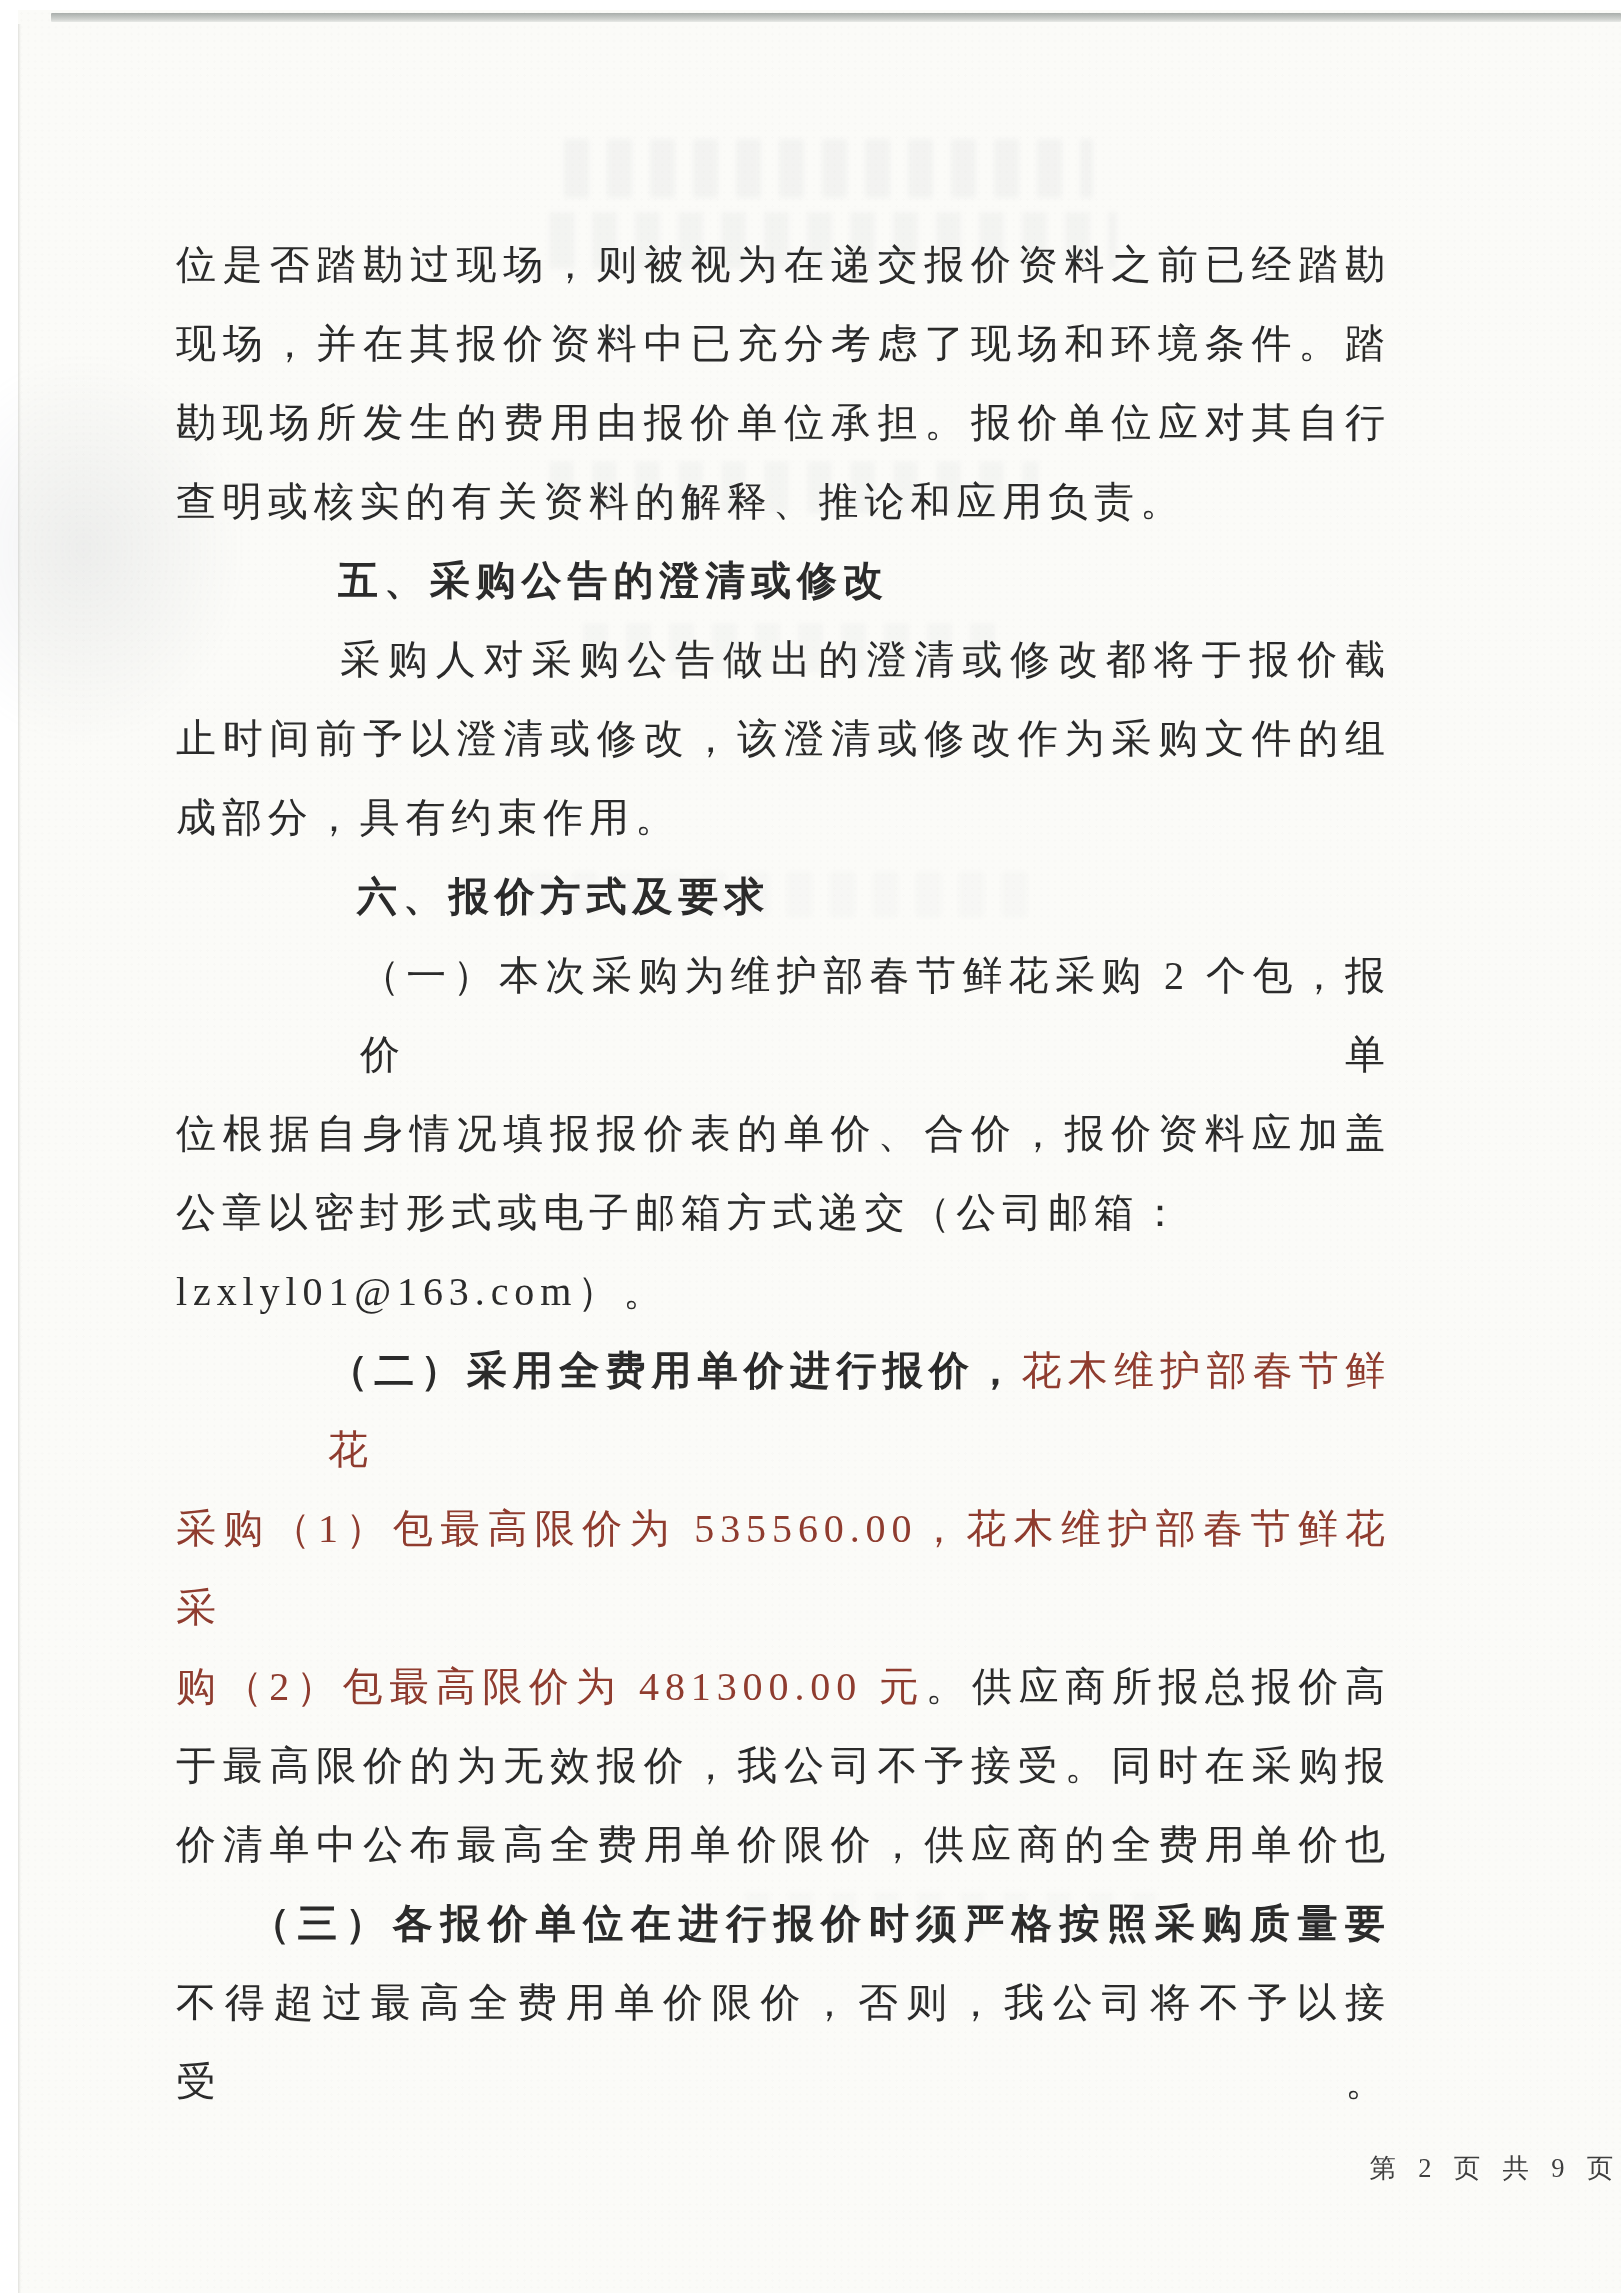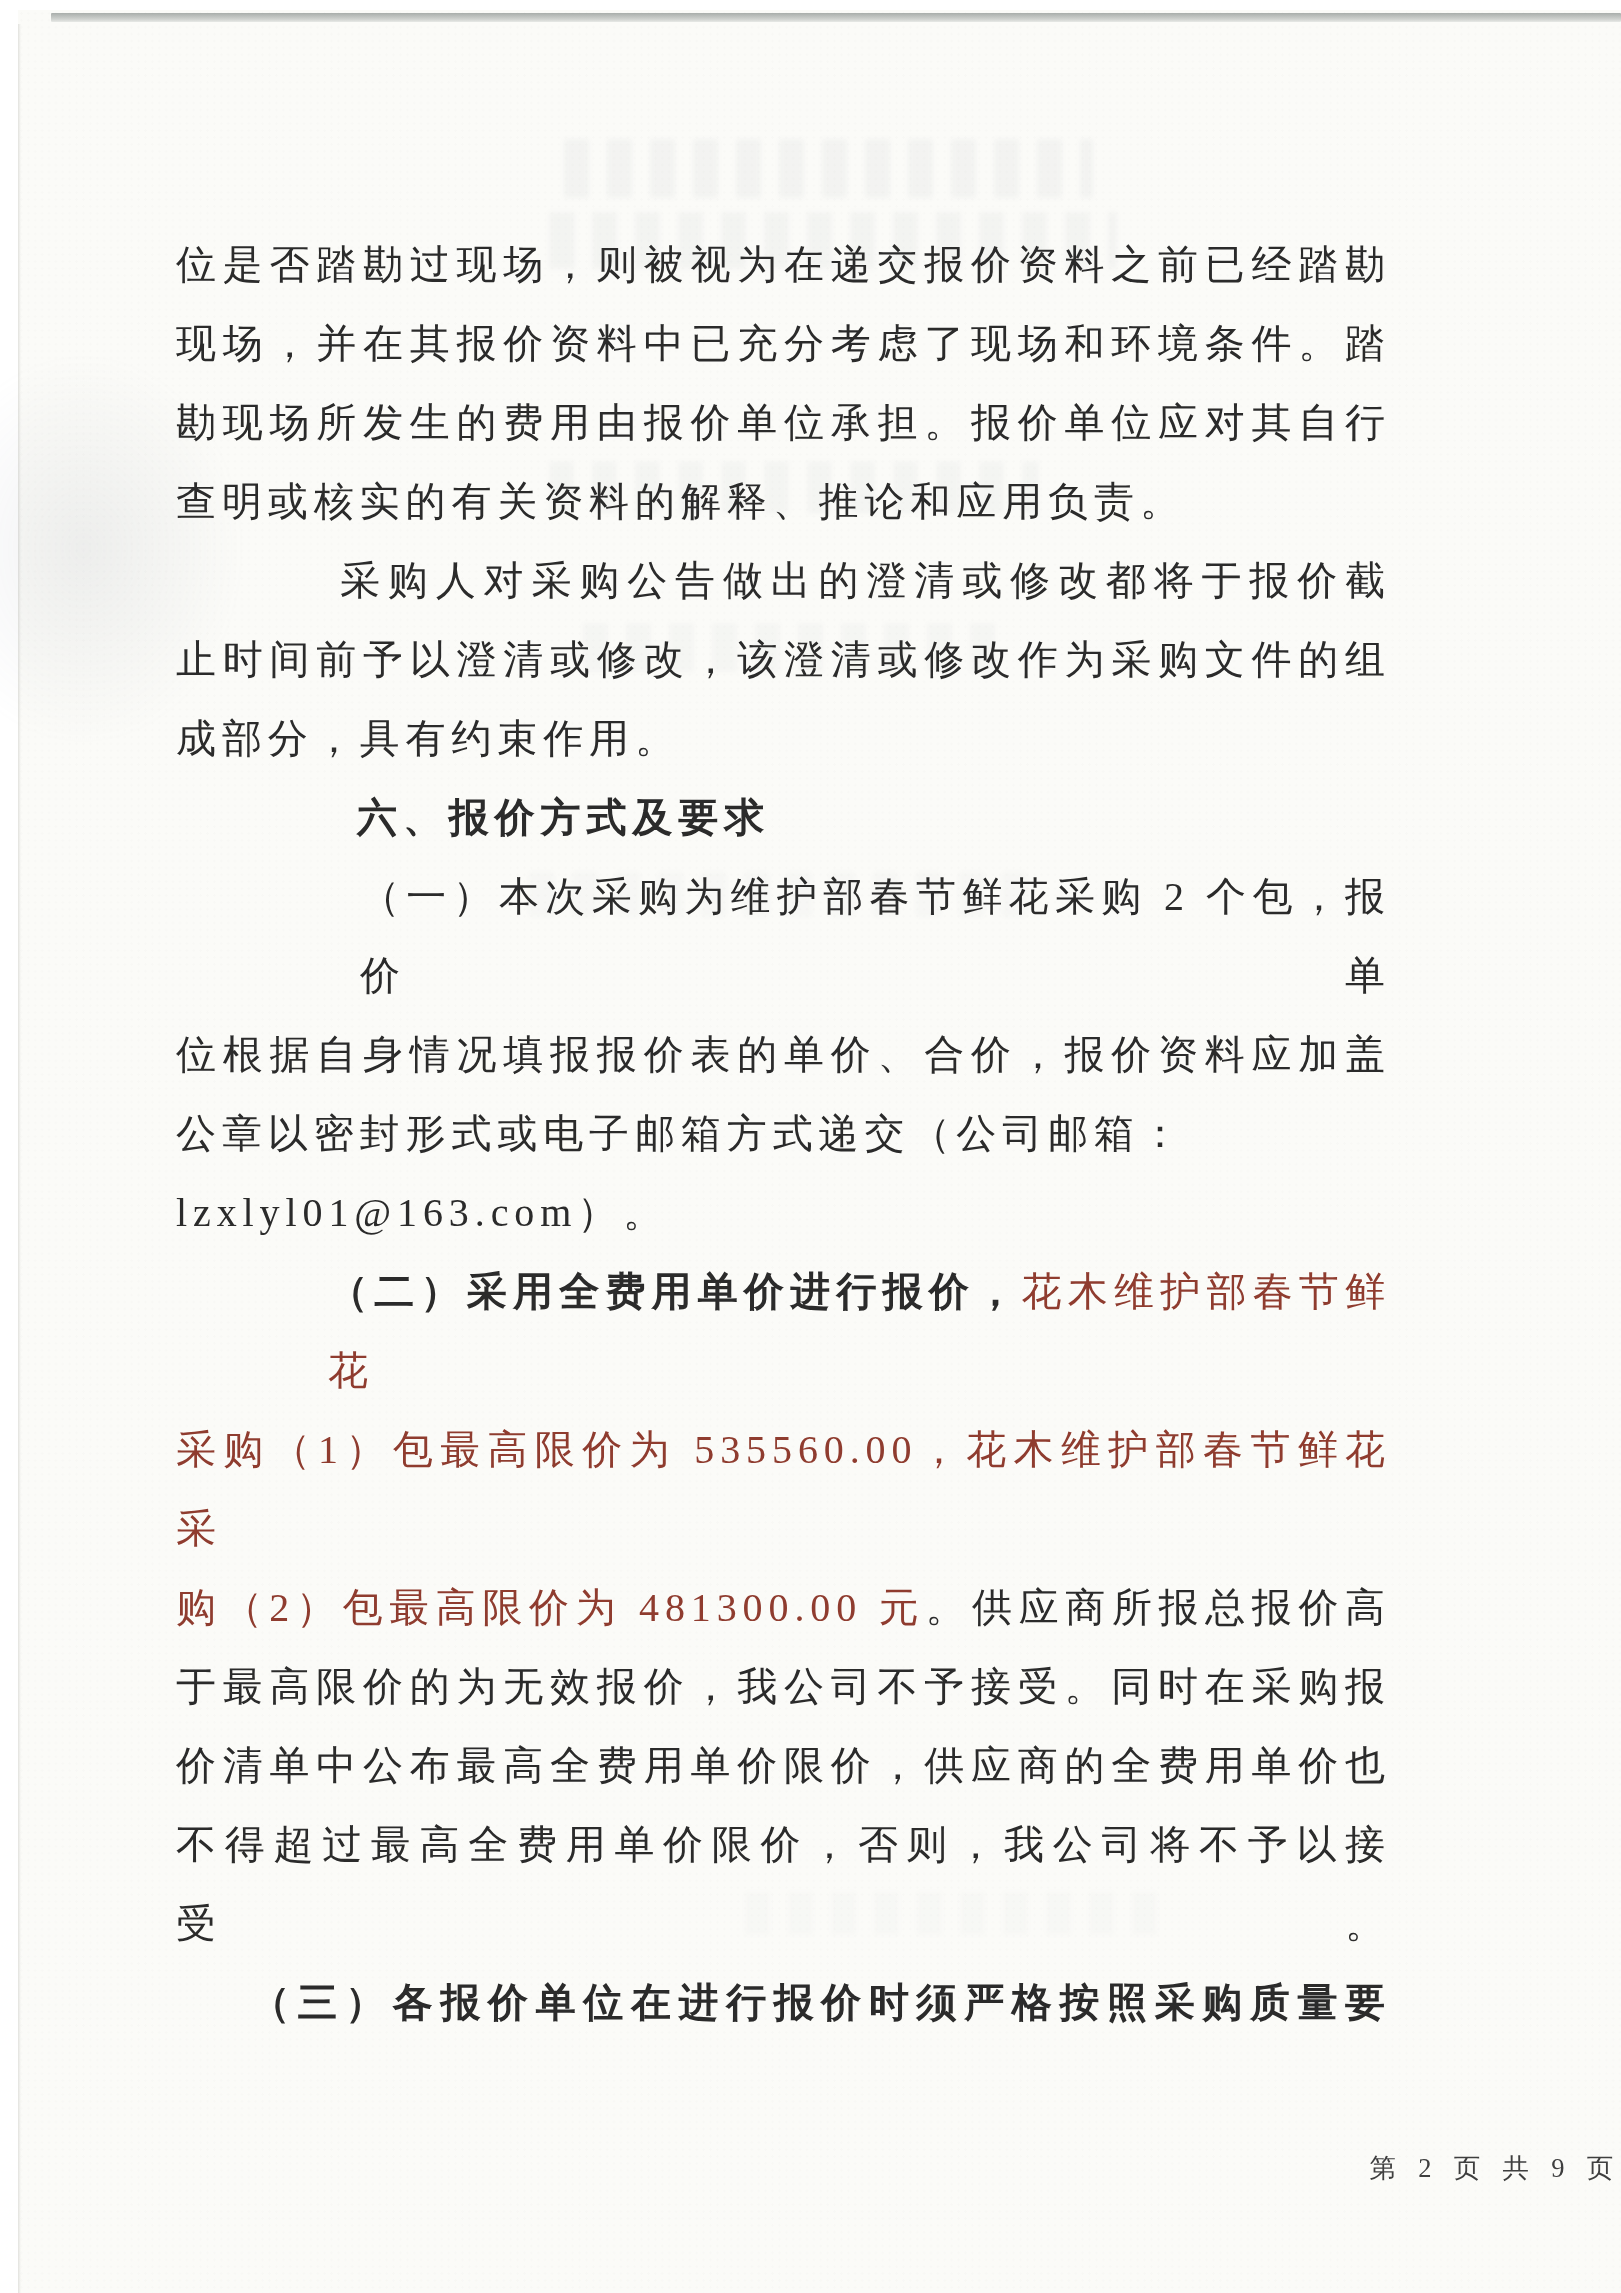--- a/index.html
+++ b/index.html
@@ -71,31 +71,32 @@
 <div class="ghost g-rows g3"></div>
 <div class="ghost g-rows g4"></div>
 <div class="ghost g-rows g5"></div>
 <div class="ghost g-stamp"></div>
 
 <div class="doc">
     <div class="line fill"><span>位是否踏勘过现场，则被视为在递交报价资料之前已经踏勘</span></div>
     <div class="line fill"><span>现场，并在其报价资料中已充分考虑了现场和环境条件。踏</span></div>
     <div class="line fill"><span>勘现场所发生的费用由报价单位承担。报价单位应对其自行</span></div>
     <div class="line"><span>查明或核实的有关资料的解释、推论和应用负责。</span></div>
+    <div class="line" style="padding-left: 162px;"><span class="bold">五、采购公告的澄清或修改</span></div>
     <div class="line fill" style="padding-left: 164px;"><span>采购人对采购公告做出的澄清或修改都将于报价截</span></div>
     <div class="line fill"><span>止时间前予以澄清或修改，该澄清或修改作为采购文件的组</span></div>
     <div class="line"><span>成部分，具有约束作用。</span></div>
     <div class="line" style="padding-left: 181px;"><span class="bold">六、报价方式及要求</span></div>
     <div class="line fill" style="padding-left: 184px;"><span>（一）本次采购为维护部春节鲜花采购 2 个包，报价单</span></div>
     <div class="line fill"><span>位根据自身情况填报报价表的单价、合价，报价资料应加盖</span></div>
     <div class="line"><span>公章以密封形式或电子邮箱方式递交（公司邮箱：</span></div>
     <div class="line"><span>lzxlyl01@163.com）。</span></div>
     <div class="line fill" style="padding-left: 152px;"><span class="bold">（二）采用全费用单价进行报价，</span><span class="red">花木维护部春节鲜花</span></div>
     <div class="line fill"><span class="red">采购（1）包最高限价为 535560.00，花木维护部春节鲜花采</span></div>
     <div class="line fill"><span class="red">购（2）包最高限价为 481300.00 元</span><span>。供应商所报总报价高</span></div>
     <div class="line fill"><span>于最高限价的为无效报价，我公司不予接受。同时在采购报</span></div>
     <div class="line fill"><span>价清单中公布最高全费用单价限价，供应商的全费用单价也</span></div>
+    <div class="line fill" style="padding-left: 74px;"><span class="bold">（三）各报价单位在进行报价时须严格按照采购质量要</span></div>
     <div class="line fill"><span>不得超过最高全费用单价限价，否则，我公司将不予以接受。</span></div>
-    <div class="line fill" style="padding-left: 74px;"><span class="bold">（三）各报价单位在进行报价时须严格按照采购质量要</span></div>
   </div>
 
 <div class="footer">第 2 页 共 9 页</div>
 
 
 </body></html>

